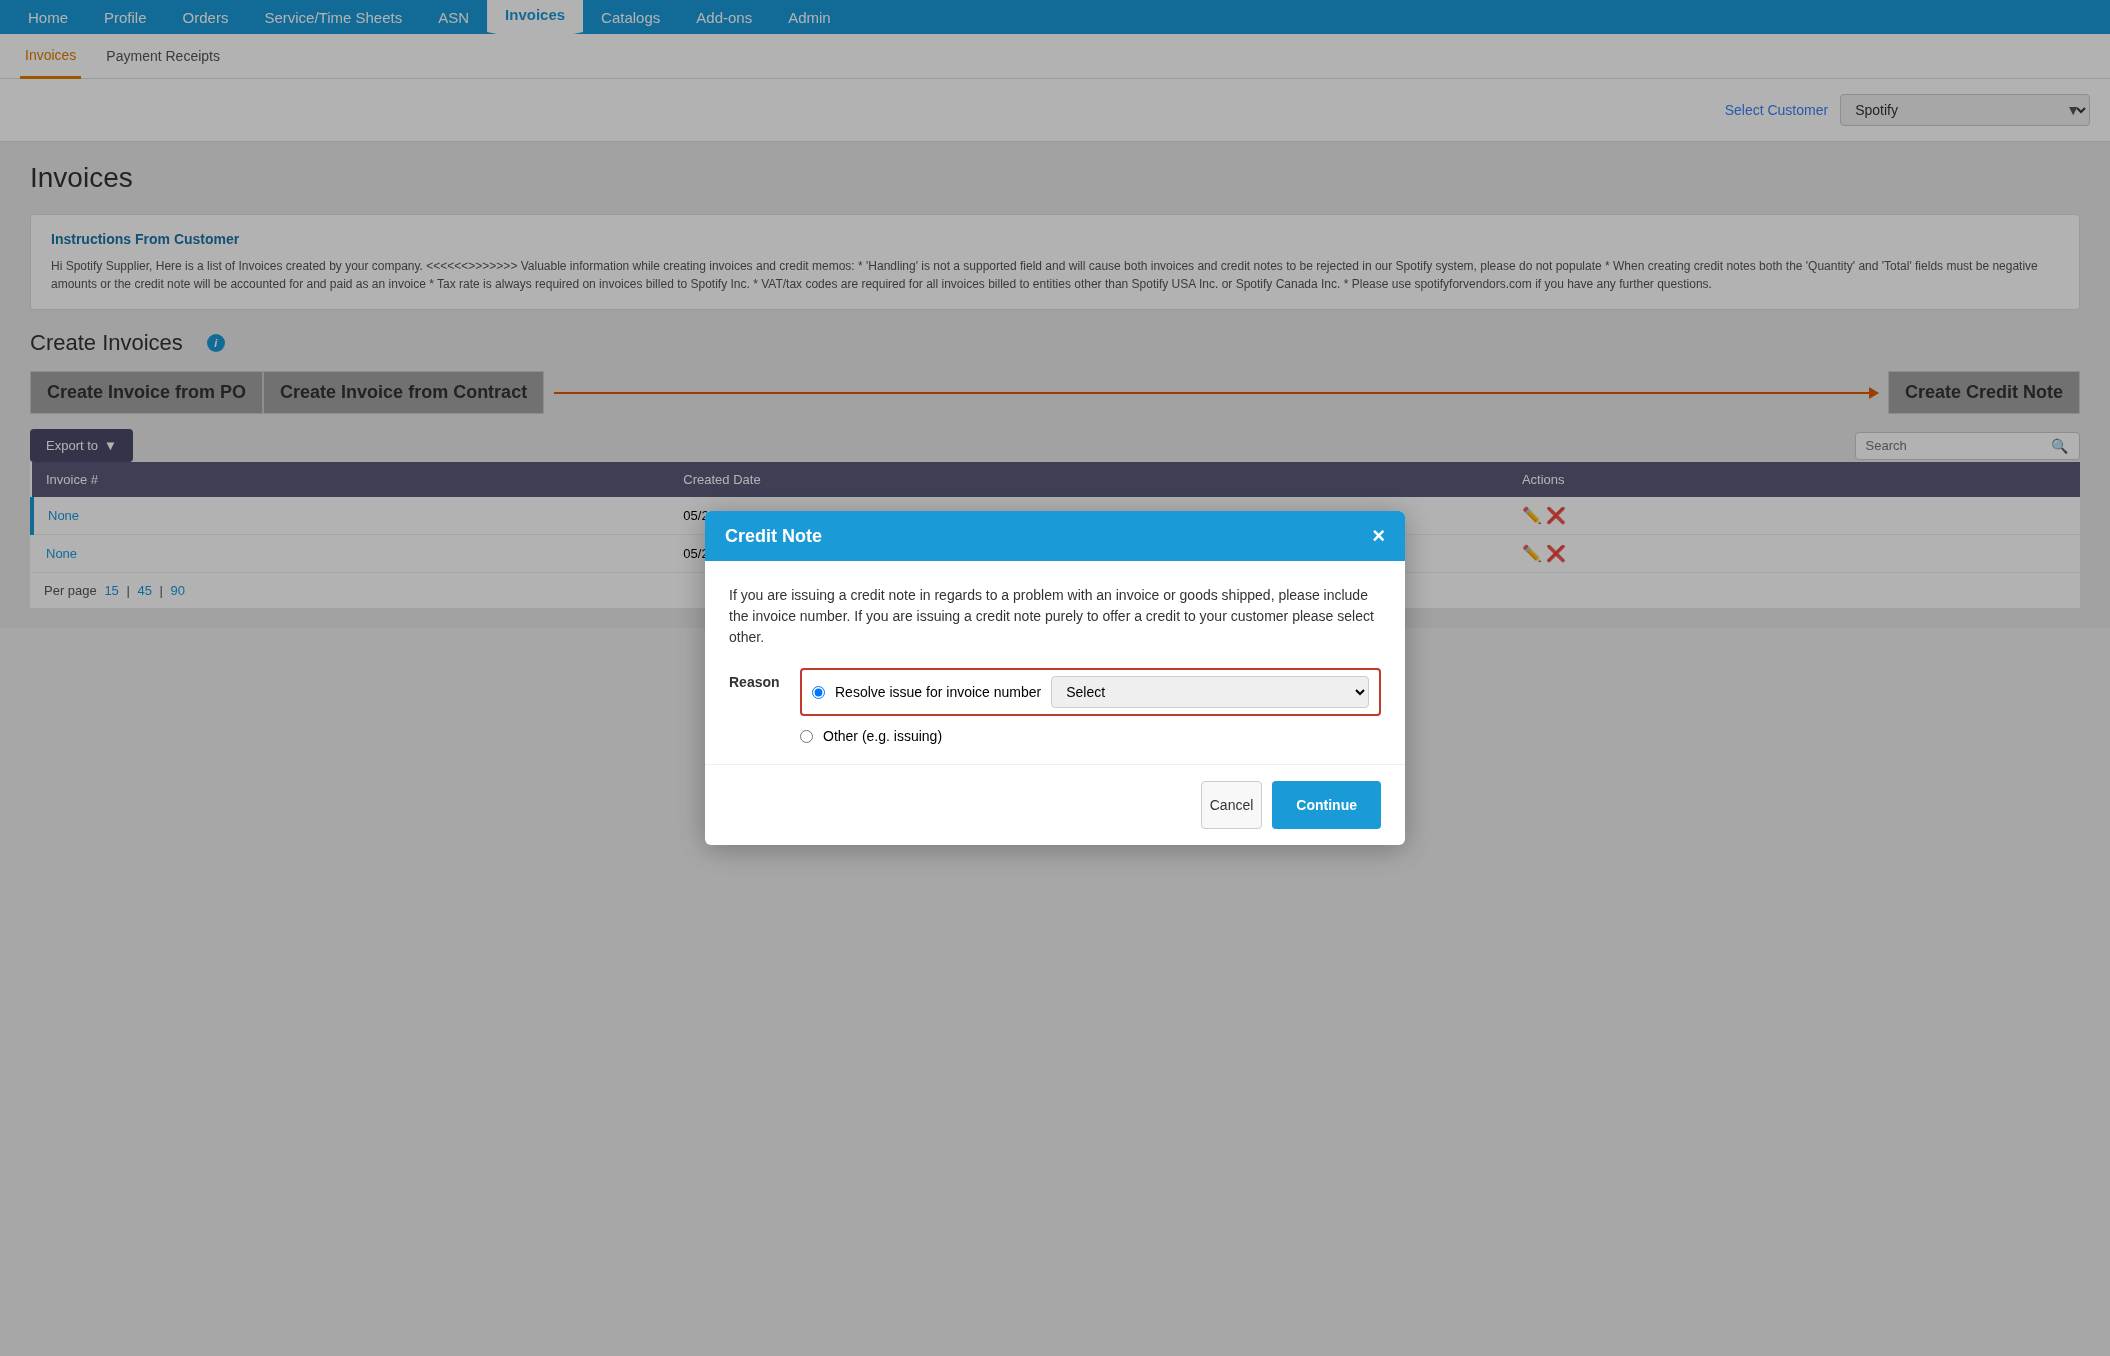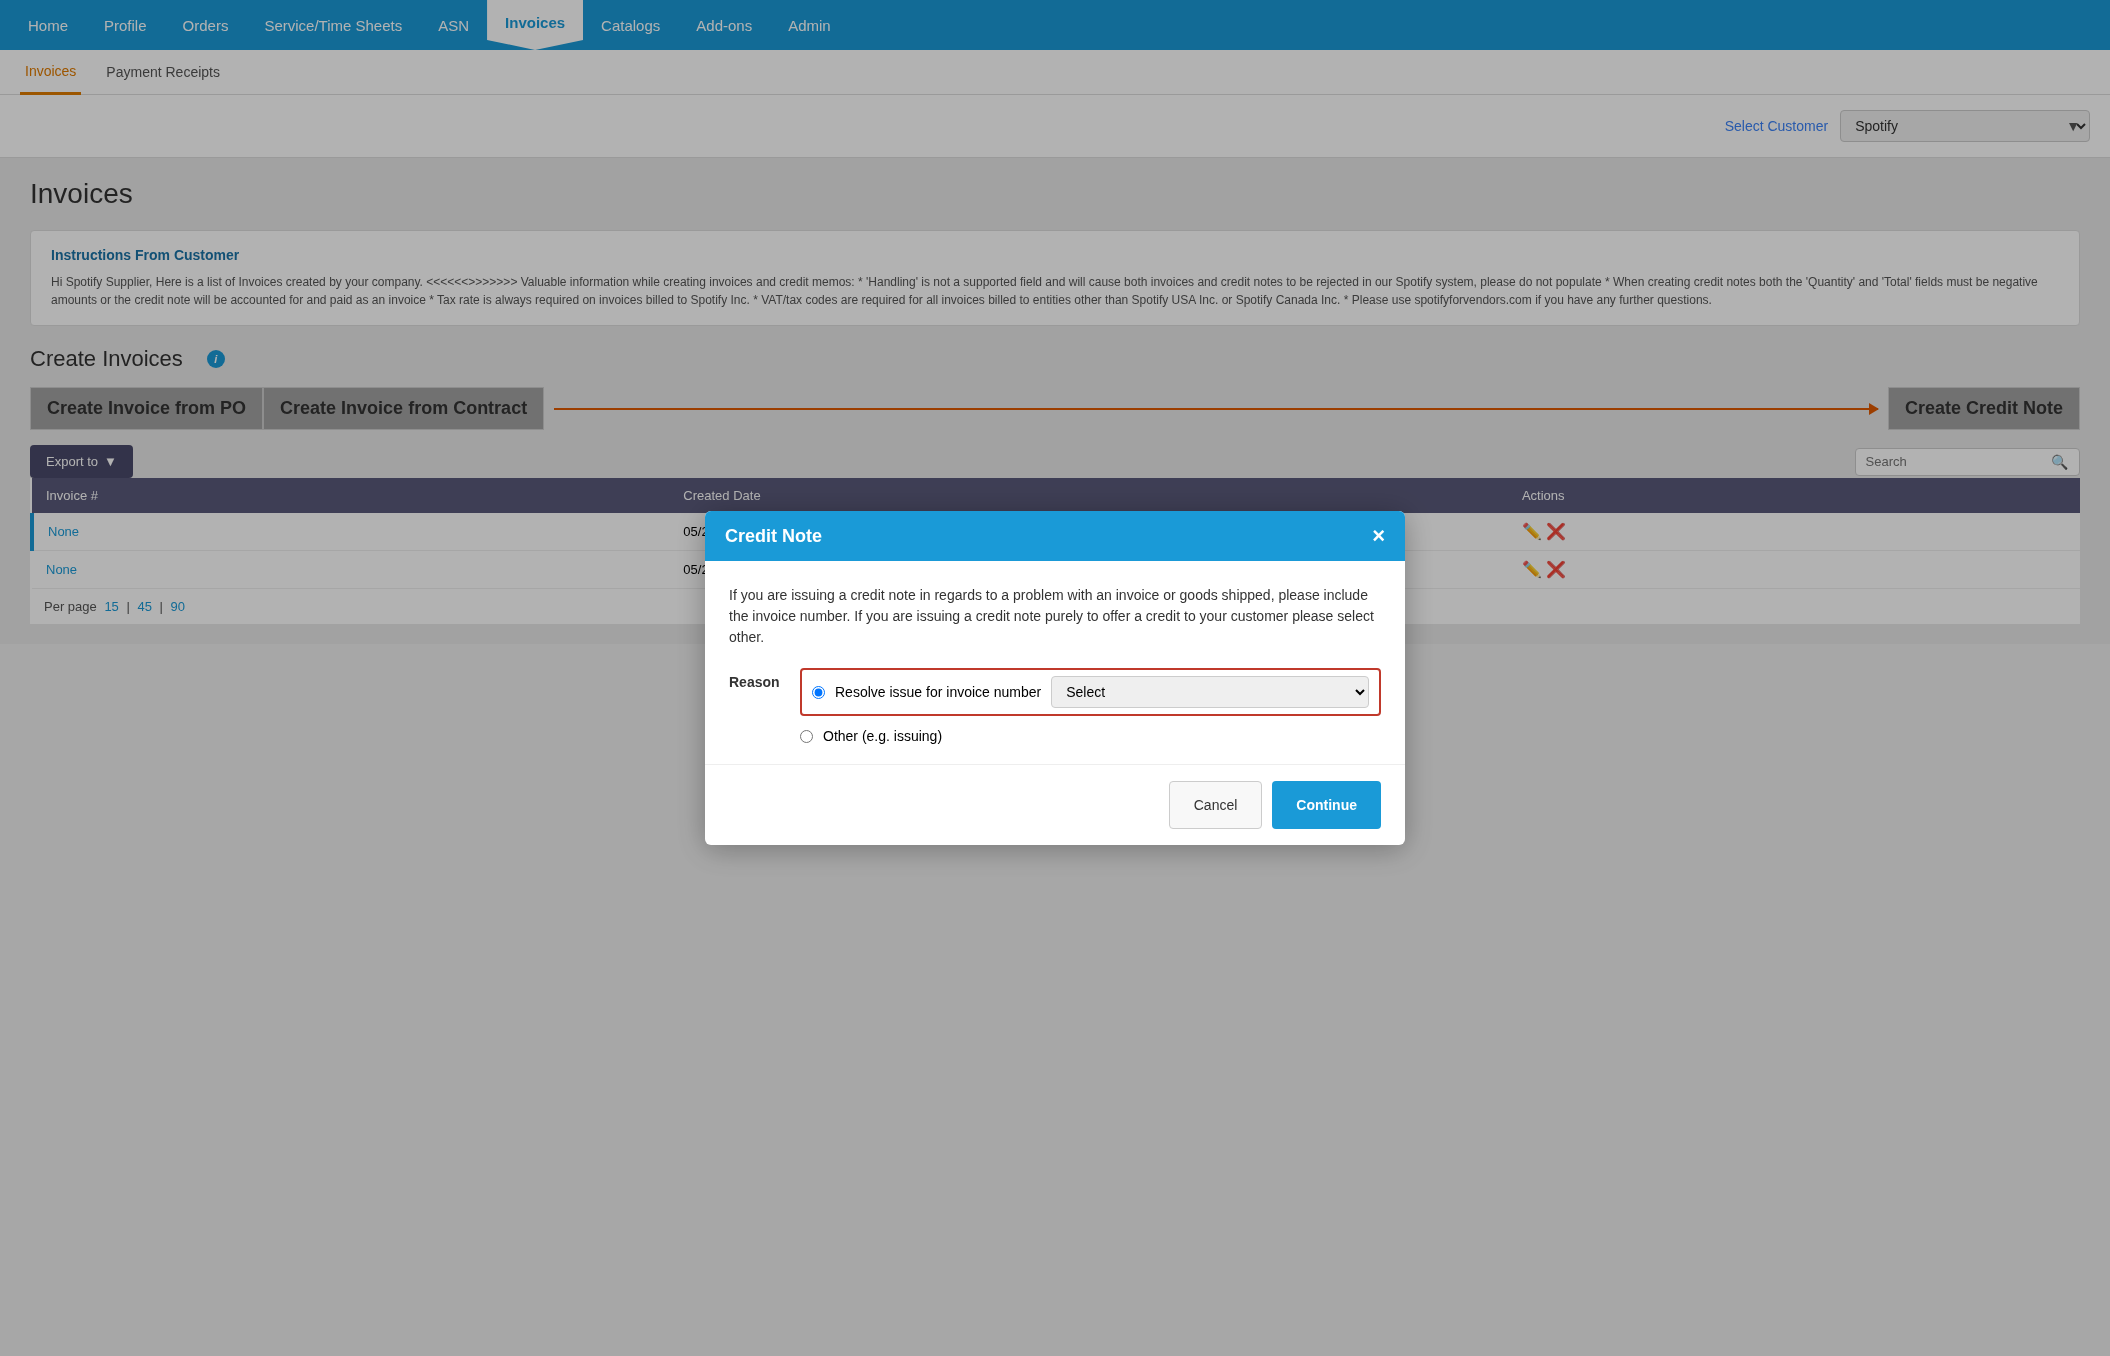--- a/index.html
+++ b/index.html
@@ -3,21 +3,21 @@
   <meta charset="utf-8">
   <style>
     * { box-sizing: border-box; margin: 0; padding: 0; }
     body { font-family: Arial, sans-serif; font-size: 14px; background: #f0f0f0; min-width: 1355px; }
 
     
     .top-nav {
       background: #1a9ad7;
       display: flex;
       align-items: center;
-      height: 50px;
+      height: 34px;
       padding: 0 10px;
     }
     .top-nav a {
       color: #fff;
       text-decoration: none;
       padding: 0 18px;
       font-size: 15px;
       height: 50px;
       display: flex;
       align-items: center;
@@ -347,21 +347,21 @@
       font-size: 14px;
     }
     .modal-footer {
       display: flex;
       justify-content: flex-end;
       gap: 10px;
       padding: 16px 24px;
       border-top: 1px solid #eee;
     }
     .btn-cancel {
-      padding: 9px 24px;
+      padding: 9px 8px;
       border: 1px solid #ccc;
       background: #f8f8f8;
       color: #333;
       font-size: 14px;
       border-radius: 4px;
       cursor: pointer;
       margin-left: 40px;
     }
     .btn-continue {
       padding: 16px 24px;

